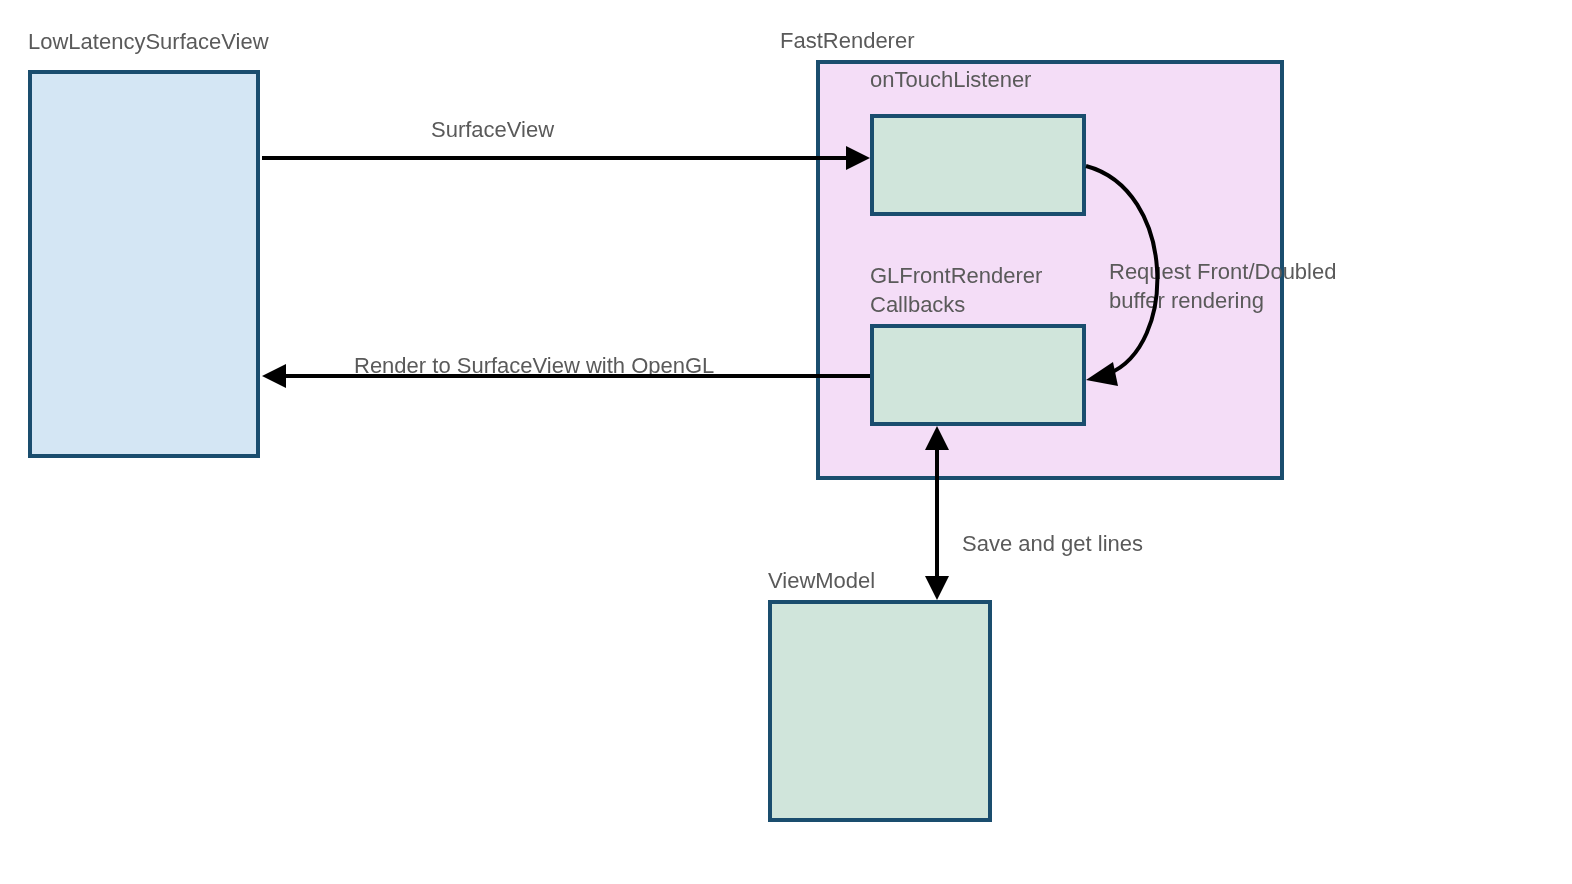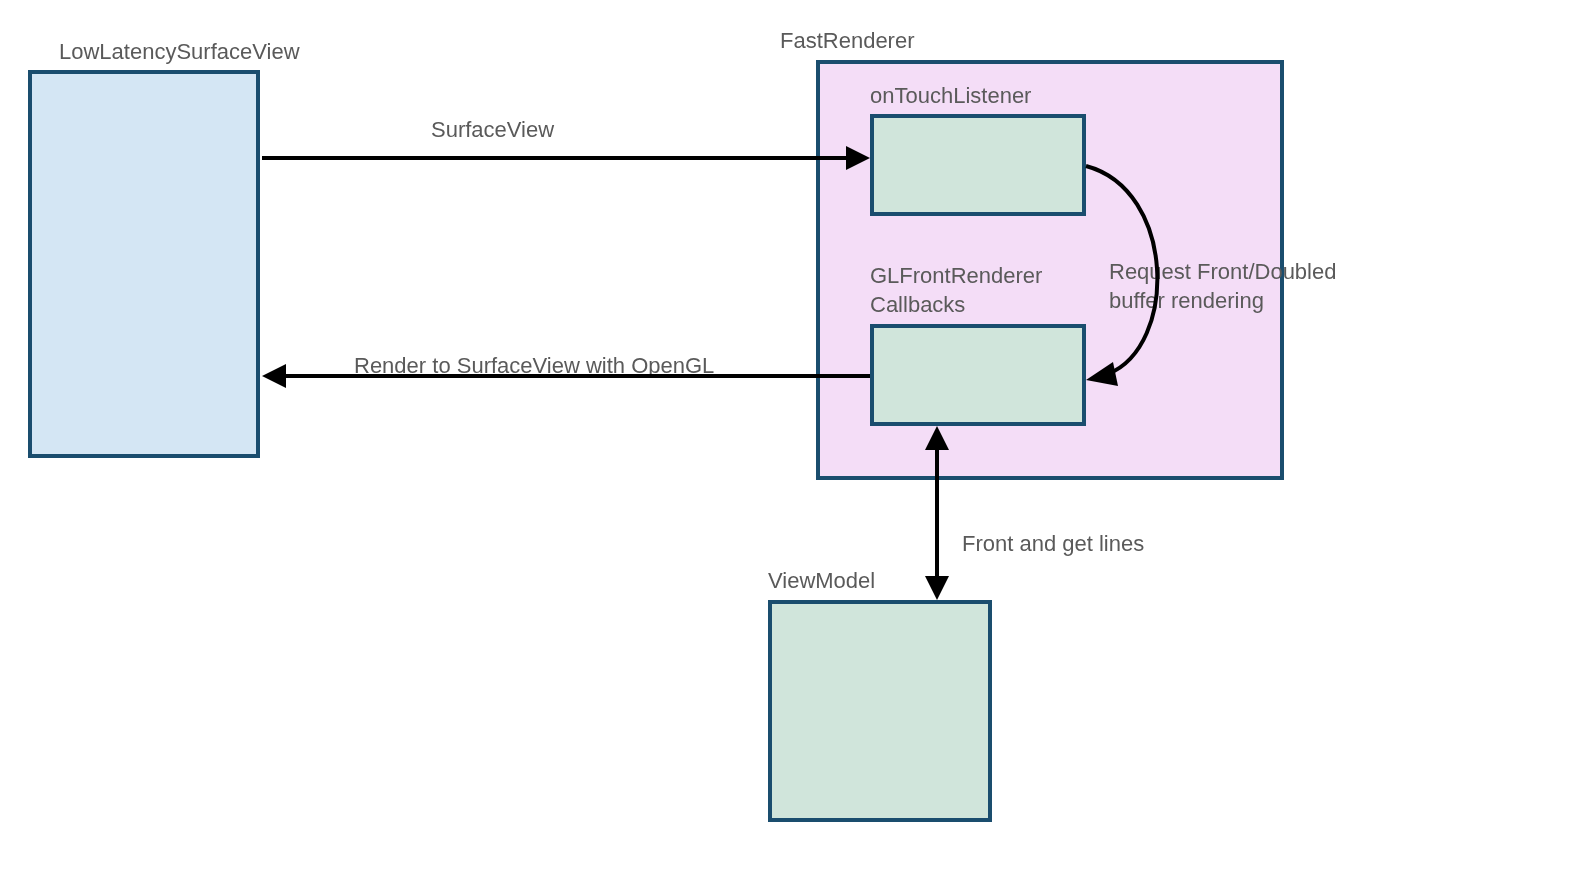--- a/index.html
+++ b/index.html
@@ -27,39 +27,39 @@
       width: 1572px;
       height: 884px;
       pointer-events: none;
     }
     .arrow-line { stroke: #000; stroke-width: 4; fill: none; }
     .arrow-head { fill: #000; }
   </style>
 </head>
 <body>
 
-<div class="label" style="left:28px; top:38px;margin-left:31px;">LowLatencySurfaceView</div>
+<div class="label" style="left:28px; top:28px;">LowLatencySurfaceView</div>
 <div class="box" style="left:28px; top:70px; width:232px; height:388px; background:#d4e6f4;"></div>
 
 <div class="label" style="left:780px; top:27px;">FastRenderer</div>
 <div class="box" style="left:816px; top:60px; width:468px; height:420px; background:#f4ddf7;"></div>
 
-<div class="label" style="left:870px; top:82px;">onTouchListener</div>
+<div class="label" style="left:870px; top:66px;">onTouchListener</div>
 <div class="box" style="left:870px; top:114px; width:216px; height:102px; background:#d0e5db;"></div>
 
 <div class="label" style="left:870px; top:262px; width:210px;">GLFrontRenderer Callbacks</div>
 <div class="box" style="left:870px; top:324px; width:216px; height:102px; background:#d0e5db;"></div>
 
 <div class="label" style="left:768px; top:567px;">ViewModel</div>
 <div class="box" style="left:768px; top:600px; width:224px; height:222px; background:#d0e5db;"></div>
 
 <div class="label" style="left:431px; top:116px;">SurfaceView</div>
 <div class="label" style="left:354px; top:352px;">Render to SurfaceView with OpenGL</div>
 <div class="label" style="left:1109px; top:258px; width:270px;">Request Front/Doubled buffer rendering</div>
-<div class="label" style="left:962px; top:530px;">Front and get lines</div>
+<div class="label" style="left:962px; top:530px;">Save and get lines</div>
 
 <svg class="overlay" viewBox="0 0 1572 884">
 
   <line class="arrow-line" x1="262" y1="158" x2="848" y2="158"></line>
   <polygon class="arrow-head" points="870,158 846,146 846,170"></polygon>
 
   <line class="arrow-line" x1="870" y1="376" x2="284" y2="376"></line>
   <polygon class="arrow-head" points="262,376 286,364 286,388"></polygon>
 
   <path class="arrow-line" d="M 1086 166 C 1176 190, 1178 346, 1108 374"></path>

